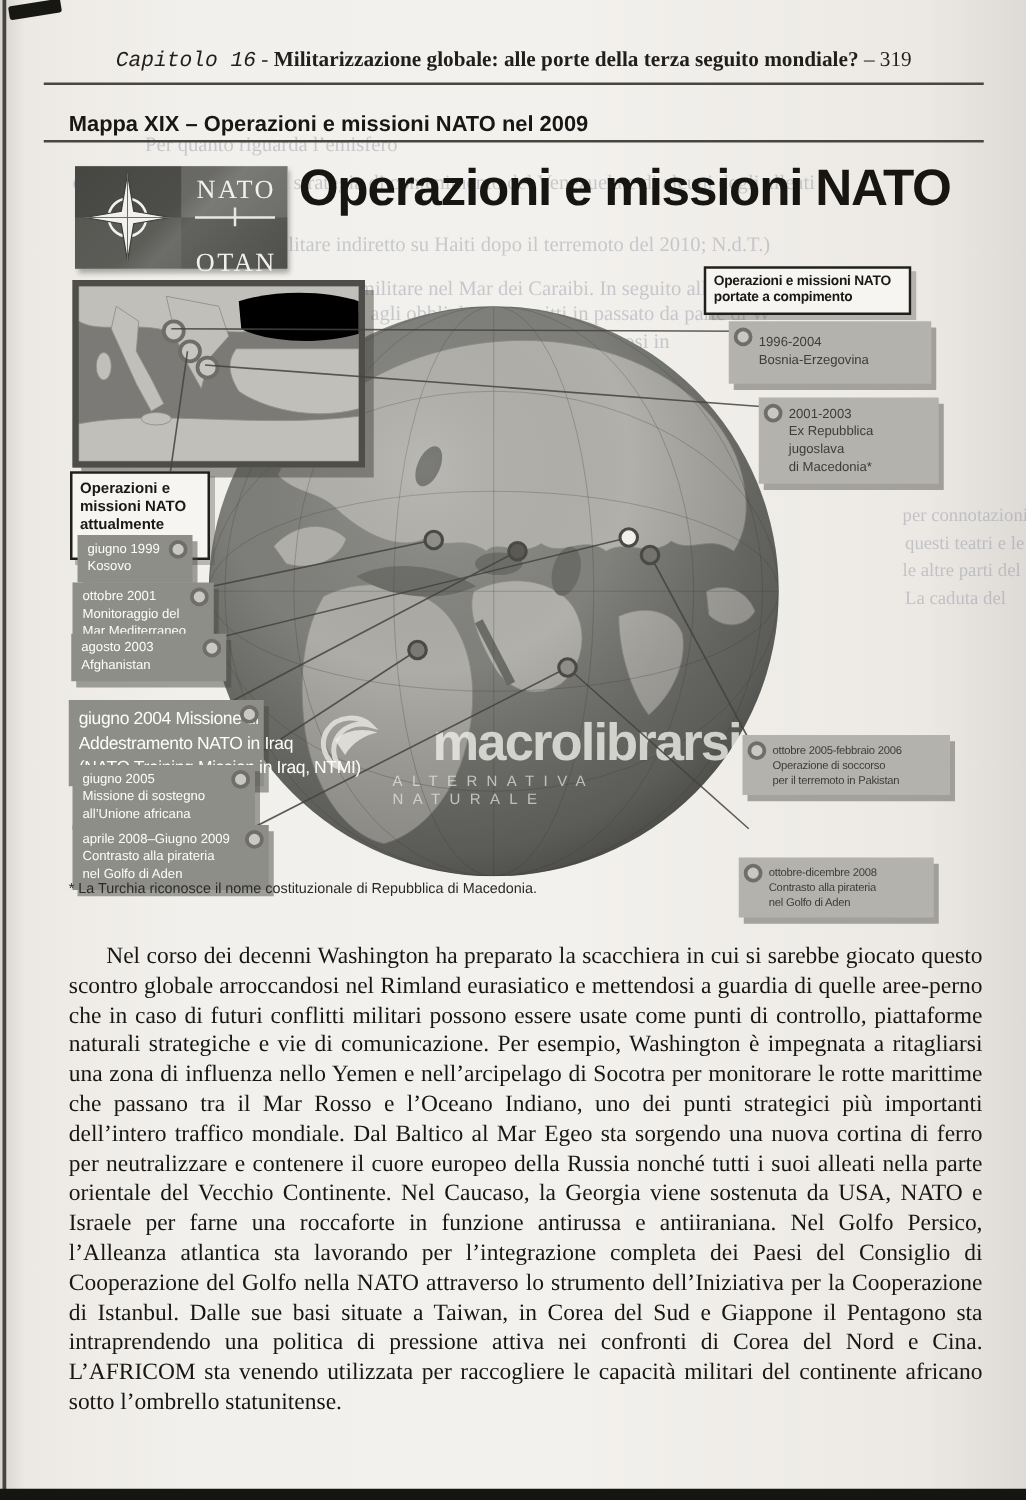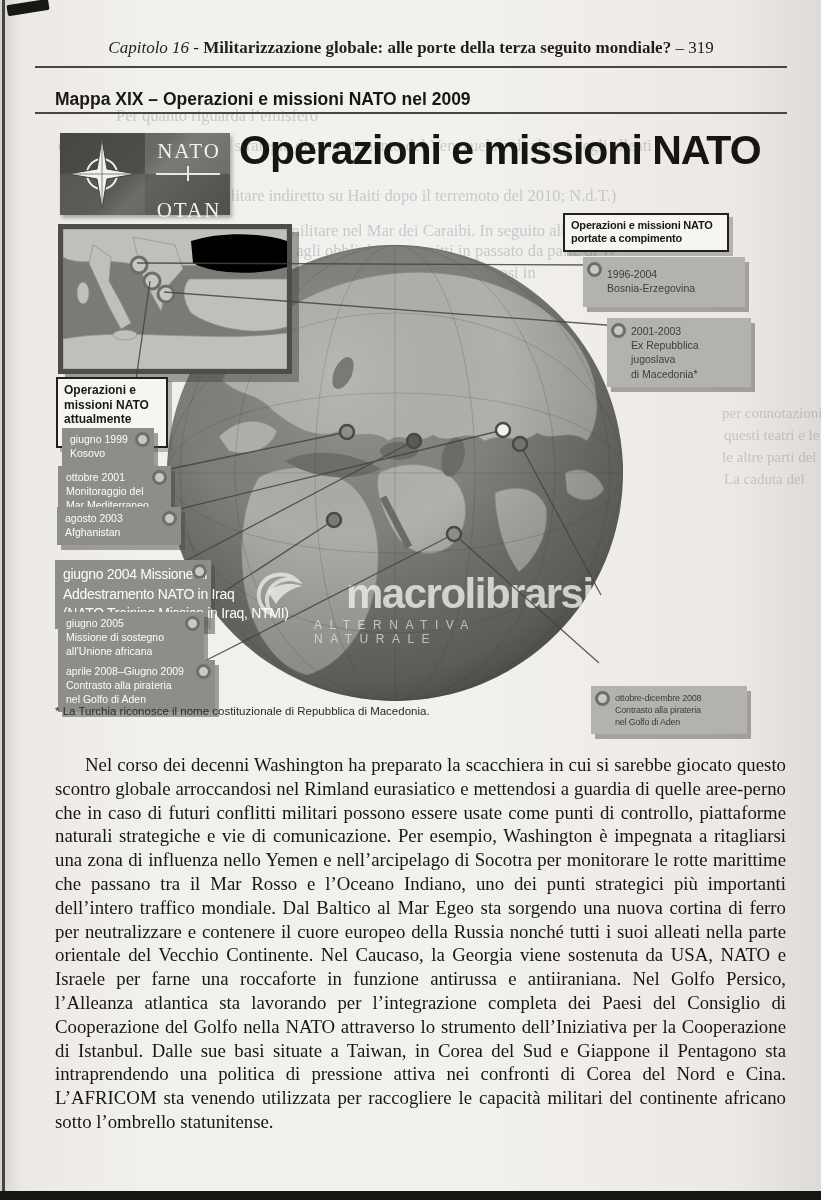--- a/index.html
+++ b/index.html
@@ -11,21 +11,21 @@
   
   .edge-left{position:absolute;left:2px;top:0;width:3px;height:1200px;background:#454440;z-index:7;}
   .edge-bottom{position:absolute;left:0;top:1191px;width:821px;height:9px;background:#151512;z-index:7;}
   .corner-mark{position:absolute;left:7px;top:2px;width:42px;height:11px;background:#17171  4;background:#171714;transform:rotate(-9deg);z-index:7;border-radius:2px;}
   
   .ghost{position:absolute;font-family:"Liberation Serif",serif;font-size:16.5px;color:rgba(108,118,140,.33);
     filter:blur(.4px);white-space:nowrap;z-index:1;margin-top:20px;}
   
   .hdr{position:absolute;top:38px;left:35px;width:752px;text-align:center;font-family:"Liberation Serif",serif;
     font-size:17px;color:#201f1c;z-index:6;}
-  .hdr .it{font-style:italic;}
+  .hdr .it{font-style:italic;font-family:Liberation Mono, monospace;}
   .hdr .bd{font-weight:bold;}
   .rule{position:absolute;background:#47463f;z-index:6;}
   .map-h{position:absolute;top:89px;left:55px;font-weight:bold;font-size:17.5px;color:#18171  4;color:#181714;z-index:6;}
   
   .logo{position:absolute;left:60px;top:133px;width:170px;height:82px;z-index:6;
     background:linear-gradient(135deg,#4a4a47 0%,#5a5a56 45%,#787875 55%,#525250 100%);
     box-shadow:2px 3px 4px rgba(60,60,56,.4);}
   .logo .q{position:absolute;}
   .logo .qtl{left:0;top:0;width:85px;height:41px;background:#44443f;opacity:.55;}
   .logo .qtr{left:85px;top:0;width:85px;height:41px;background:#7d7d79;opacity:.45;}
@@ -270,20 +270,26 @@
     <div class="ln">1996-2004</div>
     <div class="ln">Bosnia-Erzegovina</div>
   </div>
   <div class="co light" style="left:607px;top:318px;width:112px;">
     <span class="dot"></span>
     <div class="ln">2001-2003</div>
     <div class="ln">Ex Repubblica</div>
     <div class="ln">jugoslava</div>
     <div class="ln">di Macedonia*</div>
   </div>
+  <div class="co light tiny" style="left:594px;top:588px;width:134px;">
+    <span class="dot"></span>
+    <div class="ln">ottobre 2005-febbraio 2006</div>
+    <div class="ln">Operazione di soccorso</div>
+    <div class="ln">per il terremoto in Pakistan</div>
+  </div>
   <div class="co light tiny" style="left:591px;top:656px;width:124px;margin-top:30px;">
     <span class="dot"></span>
     <div class="ln">ottobre-dicembre 2008</div>
     <div class="ln">Contrasto alla pirateria</div>
     <div class="ln">nel Golfo di Aden</div>
   </div>
 
   <div class="footnote">* La Turchia riconosce il nome costituzionale di Repubblica di Macedonia.</div>
 
   <div class="body-text">Nel corso dei decenni Washington ha preparato la scacchiera in cui si sarebbe giocato questo scontro globale arroccandosi nel Rimland eurasiatico e mettendosi a guardia di quelle aree-perno che in caso di futuri conflitti militari possono essere usate come punti di controllo, piattaforme naturali strategiche e vie di comunicazione. Per esempio, Washington è impegnata a ritagliarsi una zona di influenza nello Yemen e nell’arcipelago di Socotra per monitorare le rotte marittime che passano tra il Mar Rosso e l’Oceano Indiano, uno dei punti strategici più importanti dell’intero traffico mondiale. Dal Baltico al Mar Egeo sta sorgendo una nuova cortina di ferro per neutralizzare e contenere il cuore europeo della Russia nonché tutti i suoi alleati nella parte orientale del Vecchio Continente. Nel Caucaso, la Georgia viene sostenuta da USA, NATO e Israele per farne una roccaforte in funzione antirussa e antiiraniana. Nel Golfo Persico, l’Alleanza atlantica sta lavorando per l’integrazione completa dei Paesi del Consiglio di Cooperazione del Golfo nella NATO attraverso lo strumento dell’Iniziativa per la Cooperazione di Istanbul. Dalle sue basi situate a Taiwan, in Corea del Sud e Giappone il Pentagono sta intraprendendo una politica di pressione attiva nei confronti di Corea del Nord e Cina. L’AFRICOM sta venendo utilizzata per raccogliere le capacità militari del continente africano sotto l’ombrello statunitense.</div>

